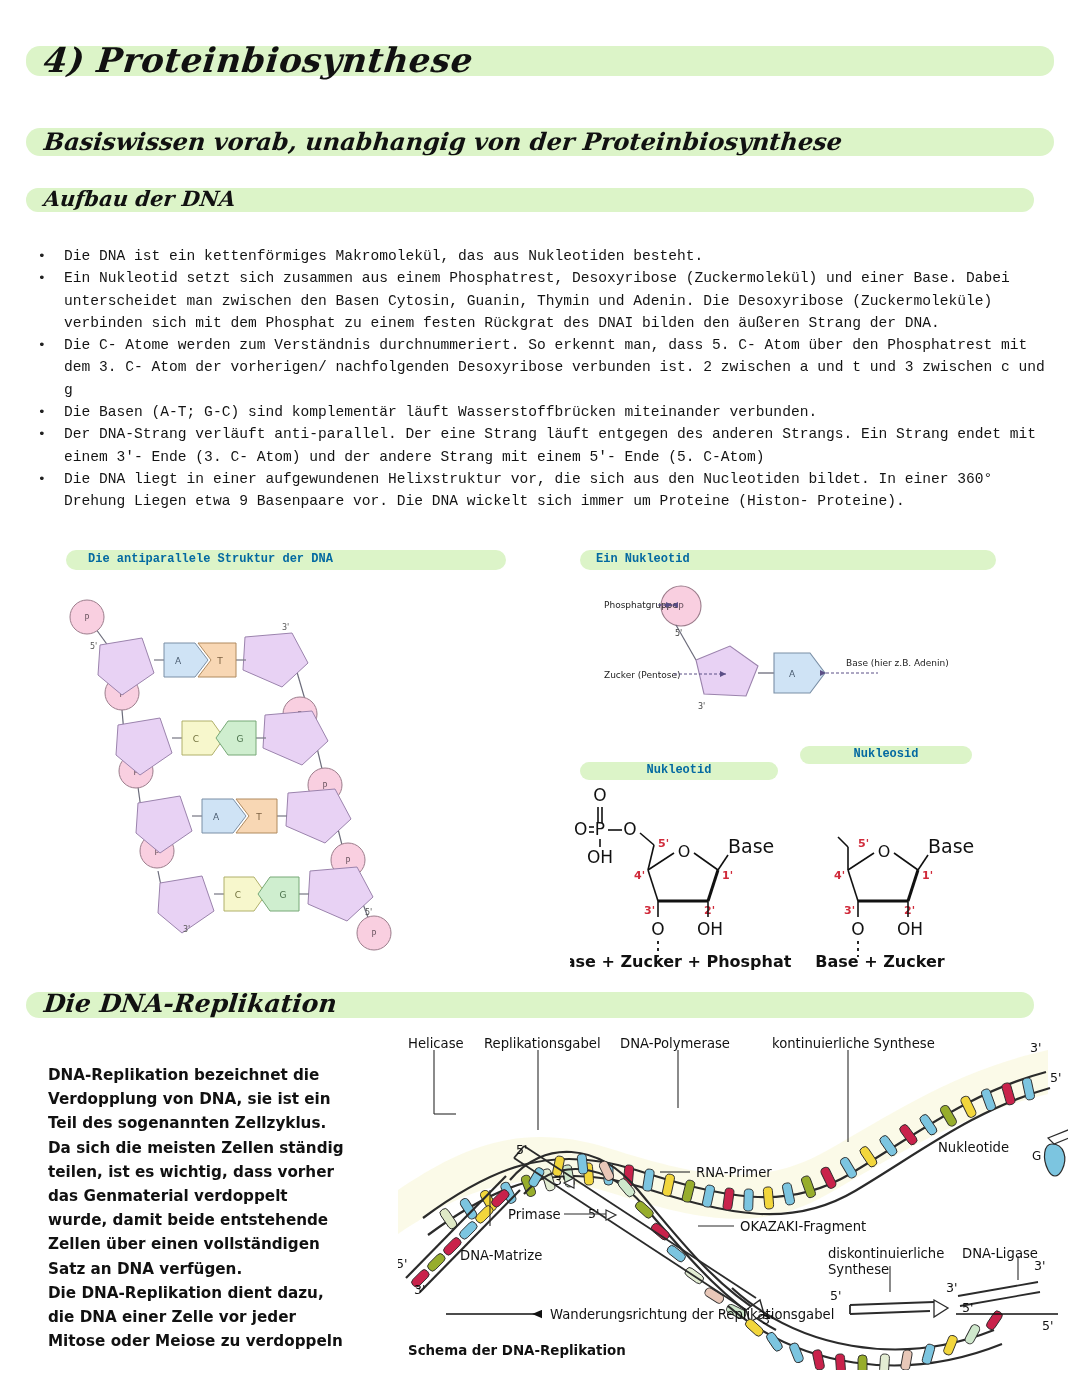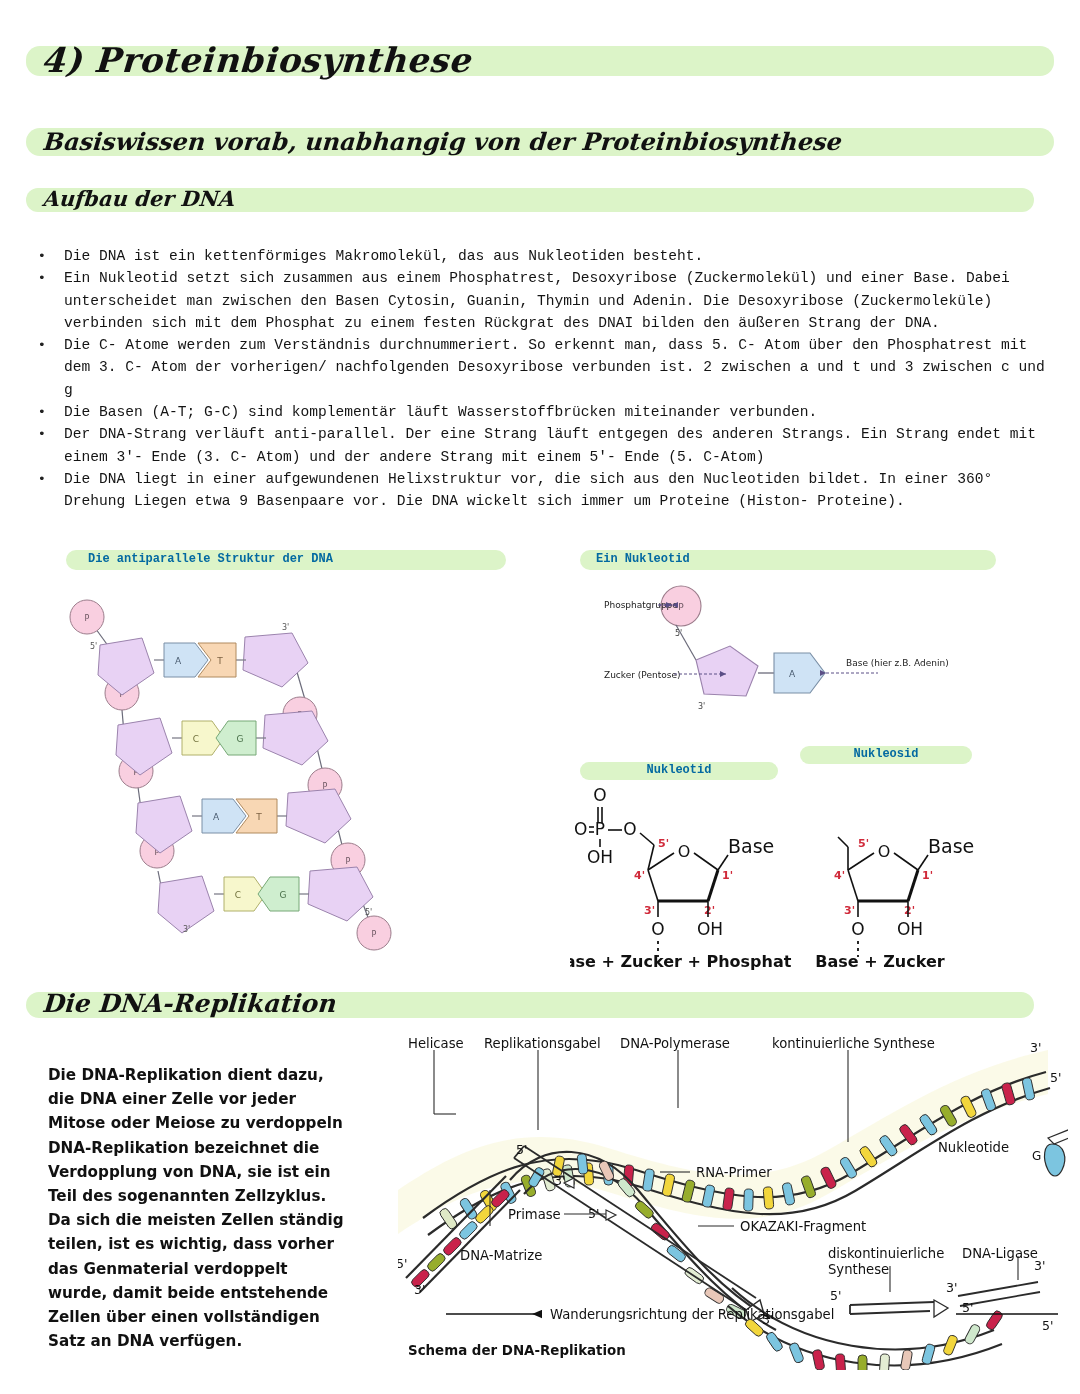--- a/index.html
+++ b/index.html
@@ -386,22 +386,22 @@
       <text x="110" y="192" font-size="16" font-weight="bold" text-anchor="middle" fill="#111">Base + Zucker</text>
     </g>
   </svg>
 
   <div class="hl-wrap" id="sec-repl">
     <div class="hl-bar"></div>
     <span class="hl-text">Die DNA-Replikation</span>
   </div>
 
   <div id="repl-text">
+    <p>DNA-Replikation bezeichnet die Verdopplung von DNA, sie ist ein Teil des sogenannten Zellzyklus. Da sich die meisten Zellen ständig teilen, ist es wichtig, dass vorher das Genmaterial verdoppelt wurde, damit beide entstehende Zellen über einen vollständigen Satz an DNA verfügen.</p>
     <p>Die DNA-Replikation dient dazu, die DNA einer Zelle vor jeder Mitose oder Meiose zu verdoppeln</p>
-    <p>DNA-Replikation bezeichnet die Verdopplung von DNA, sie ist ein Teil des sogenannten Zellzyklus. Da sich die meisten Zellen ständig teilen, ist es wichtig, dass vorher das Genmaterial verdoppelt wurde, damit beide entstehende Zellen über einen vollständigen Satz an DNA verfügen.</p>
   </div>
 
   <svg class="svgbox" id="replication-fig" viewBox="0 0 670 340">
     <defs>
       <marker id="wArrow" markerWidth="8" markerHeight="8" refX="7" refY="3" orient="auto">
         <path d="M7,0 L0,3 L7,6 z" fill="#111"></path>
       </marker>
       <marker id="openArrR" markerWidth="9" markerHeight="9" refX="1" refY="3.5" orient="auto">
         <path d="M0,0 L7,3.5 L0,7 z" fill="#fff" stroke="#111" stroke-width="0.8"></path>
       </marker>

